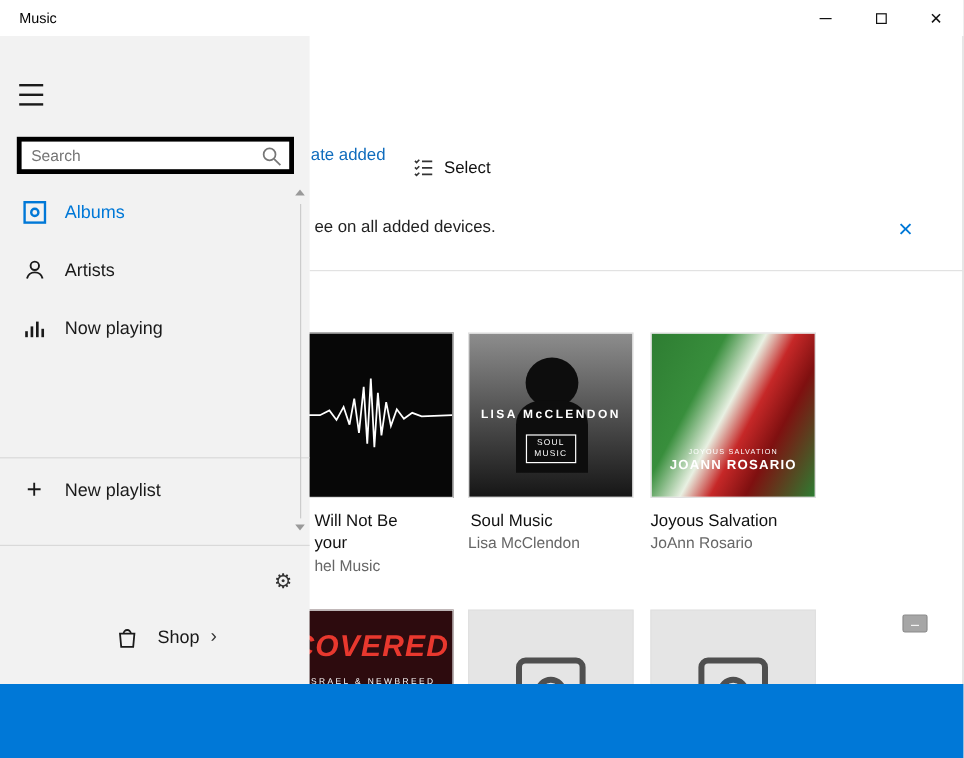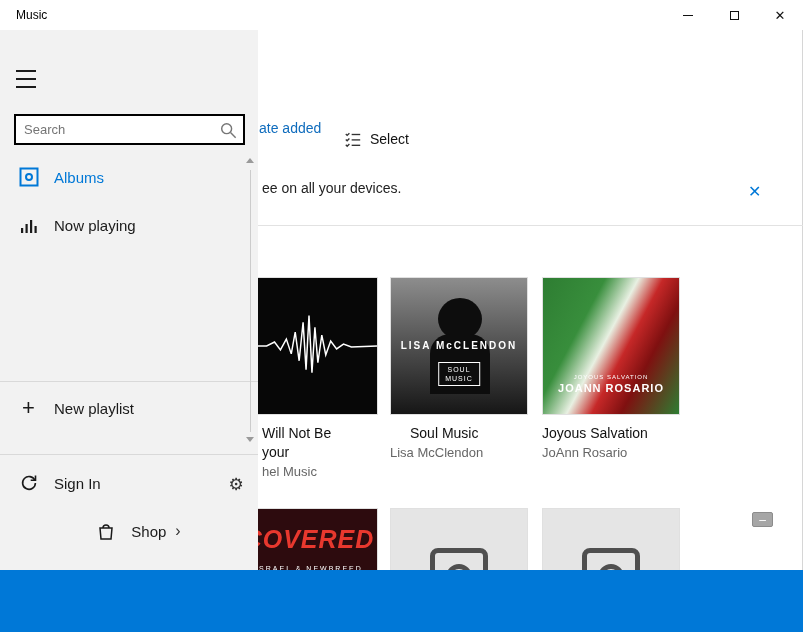--- a/index.html
+++ b/index.html
@@ -17,21 +17,21 @@
              background:transparent; border:none; cursor:pointer; font-size:13px; color:#111; font-family:inherit; }
   .min-glyph { display:block; width:10px; height:1px; background:#111; }
   .max-glyph { display:block; width:9px; height:9px; border:1px solid #111; }
 
   
   .sidebar { position:absolute; left:0; top:30px; width:258px; height:540px; background:#f2f2f2; z-index:10; }
   .hamburger { position:absolute; left:16px; top:40px; width:20px; height:18px; display:flex;
                flex-direction:column; justify-content:space-between; background:none; border:none; cursor:pointer; }
   .hamburger span { display:block; width:20px; height:2px; background:#1a1a1a; }
   .search-box { position:absolute; left:14px; top:84px; width:231px; height:31px; background:#fff;
-                border:2px solid #000000; display:flex; align-items:center; }
+                border:4px solid #000000; display:flex; align-items:center; }
   .search-input { flex:1; min-width:0; border:none; outline:none; background:transparent;
                   font-family:inherit; font-size:13px; color:#333; padding-left:8px; }
   .search-icon { width:30px; display:flex; justify-content:center; color:#767676; cursor:pointer; }
   .nav { position:absolute; left:0; top:123px; width:100%; }
   .nav-item { height:48px; display:flex; align-items:center; padding-left:18px; gap:15px;
               font-size:15px; color:#1a1a1a; cursor:pointer; }
   .nav-item.active { color:#0078d7; }
   .nav-icon { width:21px; height:21px; display:flex; align-items:center; justify-content:center;
               color:#1a1a1a; flex:0 0 21px; }
   .nav-item.active .nav-icon { color:#0078d7; }
@@ -87,21 +87,21 @@
                 font-size:25px; font-weight:bold; font-style:italic; letter-spacing:1px; }
   .art-sub4 { position:absolute; left:0; top:56px; width:100%; text-align:center; color:#fff;
               font-size:7px; letter-spacing:2px; }
   .ph-icon { position:absolute; left:50%; top:50%; transform:translate(-50%,-50%); width:58px; height:58px;
              border:5px solid #4f4f4f; border-radius:8px; display:flex; align-items:center; justify-content:center; }
   .ph-circle { width:26px; height:26px; border:5px solid #4f4f4f; border-radius:50%; }
 
   .album-title { position:absolute; font-size:14px; color:#111; cursor:pointer; }
   .album-artist { position:absolute; font-size:13px; color:#666; }
   .t1a { left:262px; top:425px; } .t1b { left:262px; top:444px; } .t1art { left:262px; top:464px; }
-  .t2  { left:410px; top:425px;text-align:right; } .t2art { left:390px; top:445px; }
+  .t2  { left:392px; top:425px;text-align:right; } .t2art { left:390px; top:445px; }
   .t3  { left:542px; top:425px; } .t3art { left:542px; top:445px; }
 
   
   .scroll-minus { position:absolute; left:752px; top:512px; width:21px; height:15px; background:#a6a6a6;
                   border:1px solid #8c8c8c; border-radius:2px; color:#fff; font-size:12px; line-height:12px;
                   text-align:center; z-index:6; cursor:pointer; padding:0; }
 
   
   .playbar { position:absolute; left:0; top:570px; width:803px; height:62px; background:#0078d7; z-index:20; }
 </style>
@@ -131,21 +131,21 @@
         <path d="M8.5 5 H18"></path>
       <path d="M2 10.5 l1.5 1.5 L6 9.5"></path>
         <path d="M8.5 11 H18"></path>
       <path d="M2 16.5 l1.5 1.5 L6 15.5"></path>
         <path d="M8.5 17 H18"></path>
     </svg>
   </span>
   <span>Select</span>
 </button>
 
-<div class="notif-text">ee on all your devices.</div>
+<div class="notif-text">ee on all added devices.</div>
 <button class="notif-close"><span>✕</span></button>
 <div class="notif-divider"></div>
 
 <div class="cover c1">
   <svg class="wave-svg" viewBox="0 0 138 138">
     <polyline points="0,69 26,69 34,65 40,73 46,62 51,77 55,55 59,84 63,45 66,93 69,38 72,96 75,50 78,86 82,58 86,78 91,64 97,72 104,67 112,70 138,69" fill="none" stroke="#ffffff" stroke-width="1.5"></polyline>
   </svg>
 </div>
 <div class="cover c2">
   <span class="afro"></span>
@@ -208,49 +208,49 @@
       <span class="nav-icon">
         <svg width="20" height="20" viewBox="0 0 20 20" fill="none" stroke="currentColor" stroke-width="2">
           <rect x="1.5" y="1.5" width="17" height="17"></rect>
             <circle cx="10" cy="10" r="3"></circle>
         </svg>
       </span>
       <span>Albums</span>
     </div>
     <div class="nav-item">
       <span class="nav-icon">
+        <svg width="20" height="20" viewBox="0 0 20 20" fill="none" stroke="currentColor" stroke-width="1.6">
+          <circle cx="10" cy="6.5" r="3.5"></circle>
+            <path d="M3.5 17 c1-3.5 3.5-5 6.5-5 s5.5 1.5 6.5 5"></path>
+        </svg>
+      </span>
+      <span>Artists</span>
+    </div>
+    <div class="nav-item">
+      <span class="nav-icon">
         <svg width="20" height="20" viewBox="0 0 20 20" fill="currentColor">
           <rect x="2" y="13" width="2.2" height="5"></rect>
             <rect x="6.5" y="9" width="2.2" height="9"></rect>
           <rect x="11" y="5" width="2.2" height="13"></rect>
             <rect x="15.5" y="11" width="2.2" height="7"></rect>
         </svg>
       </span>
       <span>Now playing</span>
     </div>
   </div>
 
   <div class="sb-divider d1"></div>
 
   <div class="nav-item np-item">
     <span class="nav-icon plus-glyph">+</span>
     <span>New playlist</span>
   </div>
 
   <div class="sb-divider d2"></div>
 
-  <div class="nav-item signin-item">
-    <span class="nav-icon">
-      <svg width="20" height="20" viewBox="0 0 20 20" fill="none" stroke="currentColor" stroke-width="1.6">
-        <path d="M15.8 7.2 A6.4 6.4 0 1 0 16.4 10"></path>
-        <path d="M16.5 2.5 V7.3 H11.7"></path>
-      </svg>
-    </span>
-    <span>Sign In</span>
-  </div>
   <button class="gear-btn">
     <span>⚙</span>
   </button>
 
   <div class="nav-item shop-item">
     <span class="nav-icon">
       <svg width="20" height="20" viewBox="0 0 20 20" fill="none" stroke="currentColor" stroke-width="1.5">
         <path d="M4 7 h12 l-1 11 h-10 Z"></path>
           <path d="M7 7 a3 3 0 0 1 6 0"></path>
       </svg>

